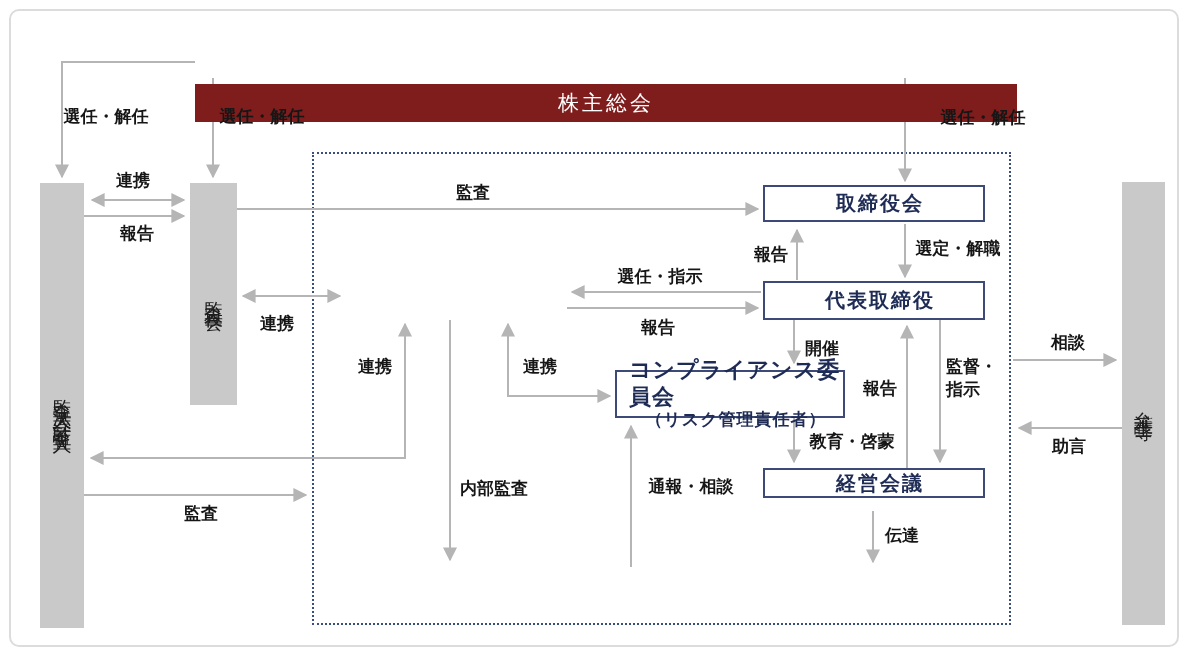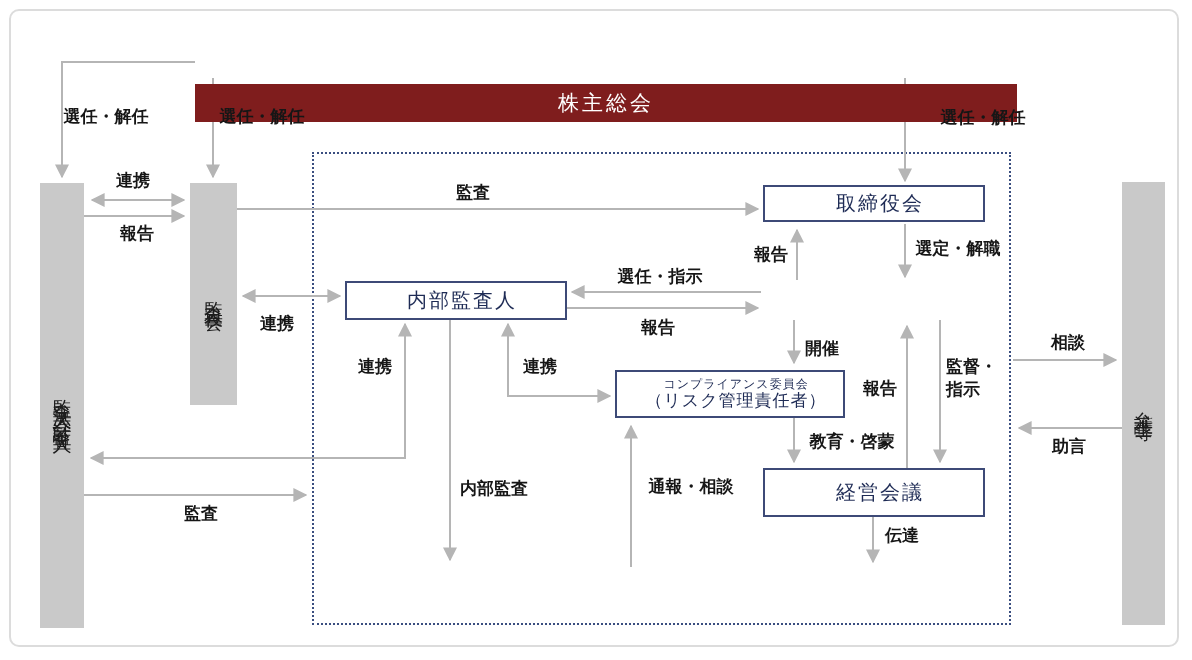--- a/index.html
+++ b/index.html
@@ -17,24 +17,24 @@
   }
   svg.arrows { position:absolute; left:0; top:0; width:1192px; height:660px; }
   .banner {
     position:absolute; left:195px; top:39px; width:822px; height:38px;
     background:#7f1d1d; color:#ffffff; display:flex; align-items:center; justify-content:center;
     font-size:21px; font-weight:normal; letter-spacing:3px;margin-top:45px;
   }
   .box {
     position:absolute; background:#ffffff; border:2px solid #3d4a77; color:#1e2b55;
     display:flex; align-items:center; justify-content:center;
-    font-weight:normal; font-size:20px; letter-spacing:2px; box-sizing:border-box;padding-left:12px;
+    font-weight:bold; font-size:20px; letter-spacing:2px; box-sizing:border-box;padding-left:12px;
   }
   .box.compliance { flex-direction:column; line-height:1.2; letter-spacing:1px; }
-  .compliance .l1 { font-size:12px; }
+  .compliance .l1 { font-size:22px; }
   .compliance .l2 { font-size:17px; }
   .vbar {
     position:absolute; background:#c9c9c9; display:flex; align-items:center; justify-content:center;
     color:#1c1c1c;
   }
   .vbar span {
     writing-mode:vertical-rl; text-orientation:mixed;
     font-size:19px; font-weight:500; letter-spacing:4px;
   }
   .elabel {
@@ -82,29 +82,29 @@
       <path d="M84 495 H306" marker-end="url(#ah)"></path>
       <path d="M1013 360 H1116" marker-end="url(#ah)"></path>
       <path d="M1122 428 H1019" marker-end="url(#ah)"></path>
     </g>
   </svg>
 
   <div class="banner">株主総会</div>
 
   <div class="box" style="left:763px;top:185px;width:222px;height:37px">取締役会</div>
 
+  <div class="box" style="left:763px;top:281px;width:222px;height:39px">代表取締役</div>
 
-  <div class="box" style="left:345px;top:281px;width:222px;height:39px">内部監査人</div>
 
   <div class="box compliance" style="left:615px;top:370px;width:230px;height:48px">
     <span class="l1">コンプライアンス委員会</span>
     <span class="l2">（リスク管理責任者）</span>
   </div>
 
-  <div class="box" style="left:763px;top:468px;width:222px;height:49px">経営会議</div>
+  <div class="box" style="left:763px;top:468px;width:222px;height:30px">経営会議</div>
 
 
   <div class="vbar" style="left:190px;top:183px;width:47px;height:222px">
     <span>監査役会</span>
   </div>
   <div class="vbar" style="left:40px;top:183px;width:44px;height:445px">
     <span>監査法人（会計監査人）</span>
   </div>
   <div class="vbar" style="left:1122px;top:182px;width:43px;height:443px">
     <span>弁護士等</span>

